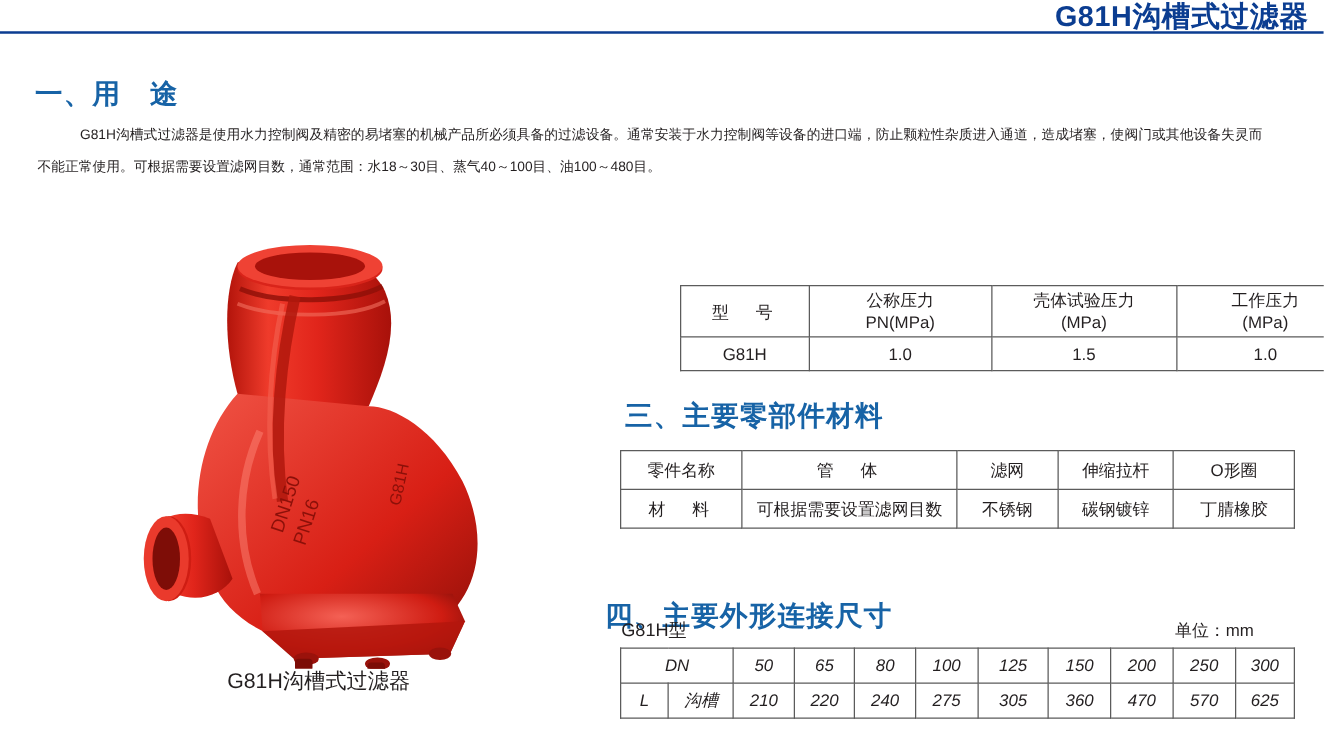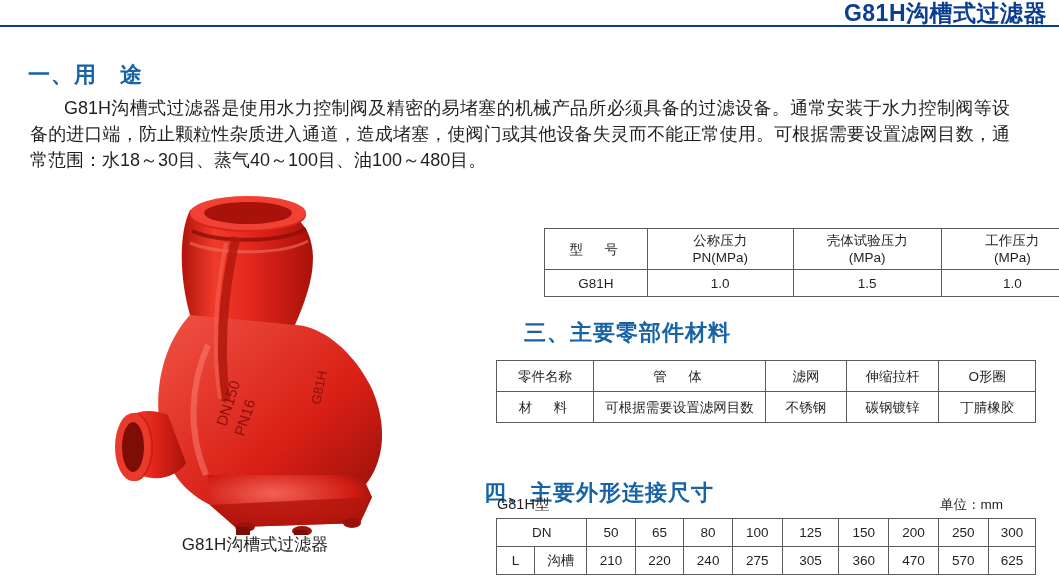--- a/index.html
+++ b/index.html
@@ -61,21 +61,21 @@
     position: absolute;
     left: 28px;
     top: 60px;
   }
 
   .body-text {
     position: absolute;
     left: 30px;
     top: 95px;
     width: 980px;
-    font-size: 18px;
+    font-size: 11px;
     line-height: 26px;
     color: #231f20;
     text-align: justify;
   }
   .body-text .indent { display: inline-block; width: 34px; }
 
   
   .product-wrap {
     position: absolute;
     left: 40px;
@@ -89,21 +89,21 @@
     top: 358px;
     width: 430px;
     text-align: center;
     font-size: 17px;
     color: #231f20;
   }
   .valve-svg { position: absolute; left: 0; top: 0; }
 
   
   #sec2-title { position: absolute; left: 496px; top: 188px; }
-  #sec3-title { position: absolute; left: 524px; top: 318px; }
+  #sec3-title { position: absolute; left: 500px; top: 318px; }
   #sec4-title { position: absolute; left: 484px; top: 478px; }
 
   table.grid {
     position: absolute;
     border-collapse: collapse;
     font-size: 13.5px;
     color: #231f20;
   }
   table.grid td, table.grid th {
     border: 1px solid #5b5b5b;
@@ -117,21 +117,21 @@
   #table-tech { left: 496px; top: 228px; width: 540px; margin-left: 48px; }
   #table-tech td { height: 22px; }
   #table-tech tr.head td { height: 36px; }
 
   
   #table-mat { left: 496px; top: 360px; width: 540px; }
   #table-mat td { height: 26px; }
 
   
   #table-dim { left: 496px; top: 518px; width: 540px; }
-  #table-dim td { height: 23px; }
+  #table-dim td { height: 23px; font-style: italic; }
 
   .model-label {
     position: absolute;
     left: 497px;
     top: 495px;
     font-size: 14.5px;
   }
   .unit-label {
     position: absolute;
     left: 940px;

